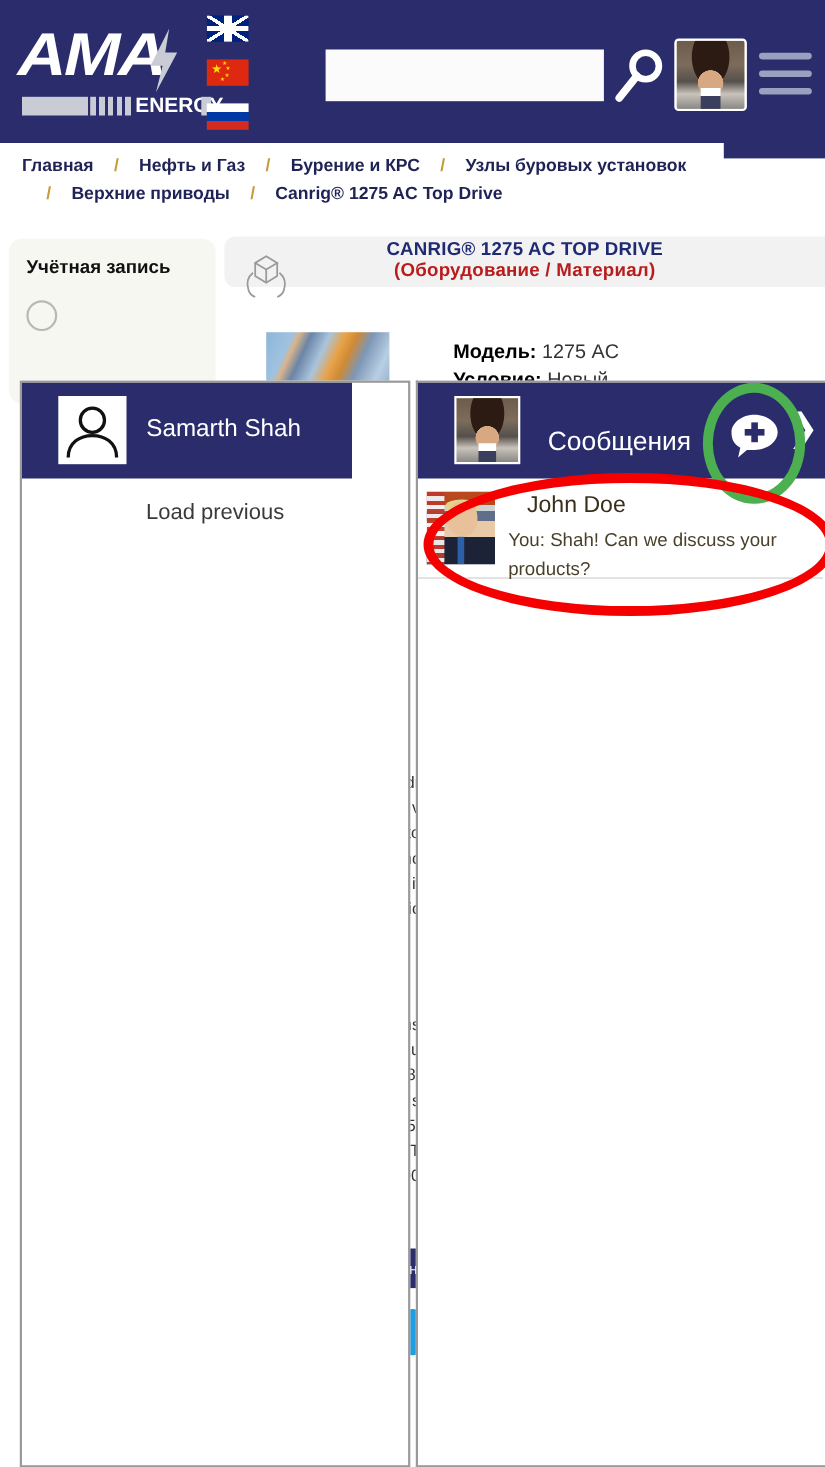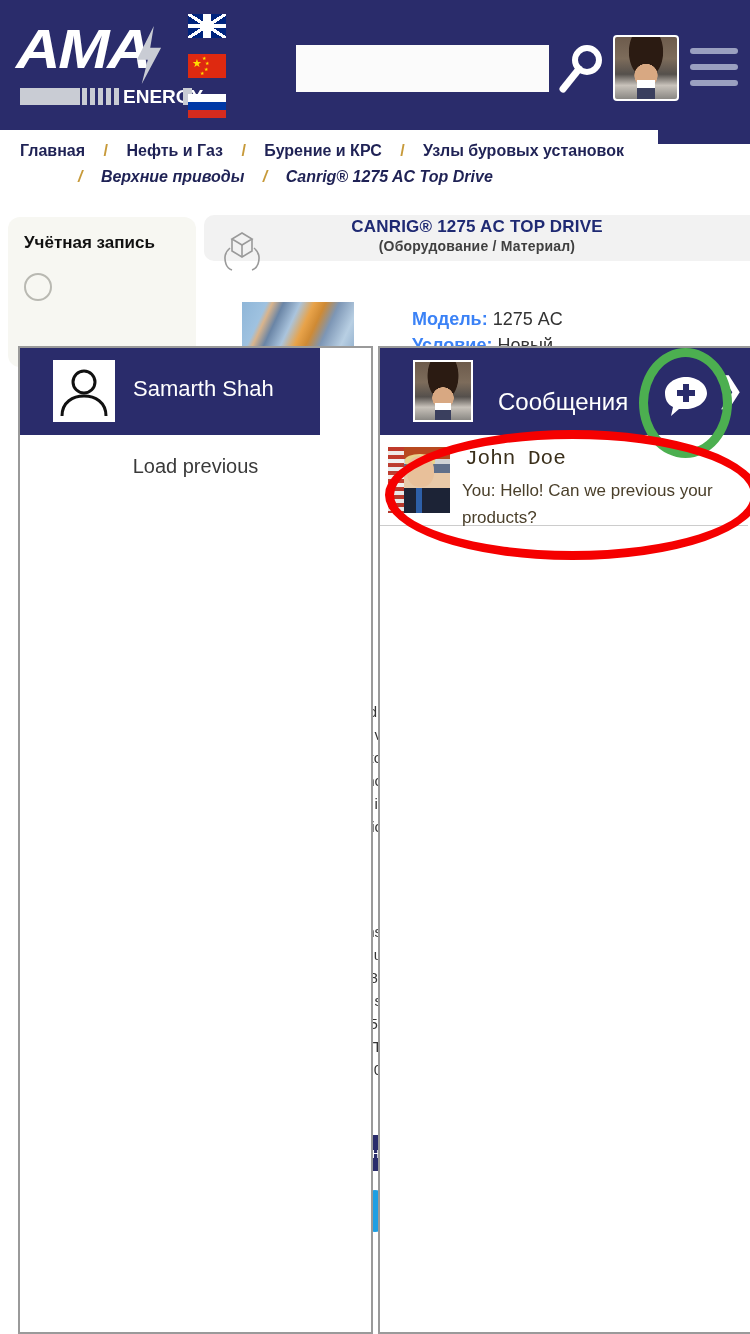--- a/index.html
+++ b/index.html
@@ -259,23 +259,23 @@
     left: 204px; top: 217px;
     width: 546px;
     text-align: center;
     font-size: 17px;
     font-weight: bold;
     color: #1f2a73;
     letter-spacing: 0.2px;
     line-height: 19px;
   }
   .content-subtitle {
-    font-size: 14px;
-    font-weight: bold;
-    color: #404040;
+    font-size: 17px;
+    font-weight: bold;
+    color: #b91c1c;
   }
   .box-hands-icon {
     position: absolute;
     left: 220px; top: 228px;
     width: 44px; height: 44px;
     color: #9a9a9a;
   }
 
   .product-thumb {
     position: absolute;
@@ -287,21 +287,21 @@
     overflow: hidden;
   }
 
   .spec-list {
     position: absolute;
     left: 412px; top: 306px;
     font-size: 18px;
     color: #333333;
     line-height: 26px;
   }
-  .spec-list b { color: #3b82f6; }
+  .spec-list b { color: #000000; }
 
   
   .bg-text-col {
     position: absolute;
     left: 352px; top: 700px;
     width: 30px;
     font-size: 15px;
     color: #333;
     line-height: 23px;
     overflow: hidden;
@@ -484,24 +484,23 @@
     background: #e8d38a;
   }
   .thread-avatar .tie {
     position: absolute;
     left: 45%; top: 62%;
     width: 10%; height: 38%;
     background: #2d5fa8;
   }
   .thread-name {
     position: absolute;
-    left: 85px; top: 10px;
+    left: 99px; top: 10px;
     font-size: 21px;
     color: #3a2f1b;
-    font-family: Liberation Mono, monospace;
   }
   .thread-snippet {
     position: absolute;
     left: 82px; top: 40px;
     width: 278px;
     font-size: 17px;
     color: #4a3f2a;
     line-height: 27px;
   }
 
@@ -582,21 +581,21 @@
 <div class="breadcrumb">
   <div class="crumbs">
     <span class="crumb">Главная</span>
     <span class="crumb-sep">/</span>
     <span class="crumb">Нефть и Газ</span>
     <span class="crumb-sep">/</span>
     <span class="crumb">Бурение и КРС</span>
     <span class="crumb-sep">/</span>
     <span class="crumb">Узлы буровых установок</span>
   </div>
-  <div class="crumbs" style="padding-left:64px;font-style:italic;">
+  <div class="crumbs" style="padding-left:28px;">
     <span class="crumb-sep">/</span>
     <span class="crumb">Верхние приводы</span>
     <span class="crumb-sep">/</span>
     <span class="crumb crumb-last">Canrig® 1275 AC Top Drive</span>
   </div>
 </div>
 
 <div class="sidebar-card">
   <div class="sidebar-title">Учётная запись</div>
   <div class="sidebar-icon-circle"></div>
@@ -658,21 +657,21 @@
     <div class="messages-title">Сообщения</div>
   </div>
 
   <div class="thread-item">
     <div class="thread-avatar">
       <div class="hair"></div>
       <div class="head"></div>
       <div class="tie"></div>
     </div>
     <div class="thread-name">John Doe</div>
-    <div class="thread-snippet">You: Hello! Can we previous your products?</div>
+    <div class="thread-snippet">You: Shah! Can we discuss your products?</div>
   </div>
 </div>
 
 <div class="compose-icon">
   <svg viewBox="0 0 46 42" width="46" height="42">
     <path d="M23 2 C34 2 44 9 44 18 C44 27 34 34 23 34 L16 34 L8 41 L10 32 C4 29 2 24 2 18 C2 9 12 2 23 2 Z" fill="#ffffff"></path>
     <rect x="20" y="9" width="6" height="18" fill="#2a2c6b"></rect>
     <rect x="14" y="15" width="18" height="6" fill="#2a2c6b"></rect>
   </svg>
 </div>

